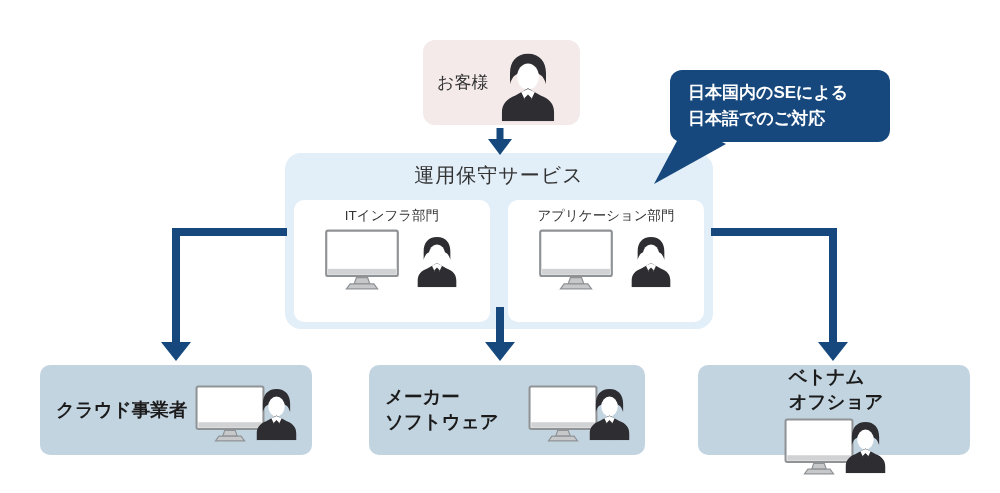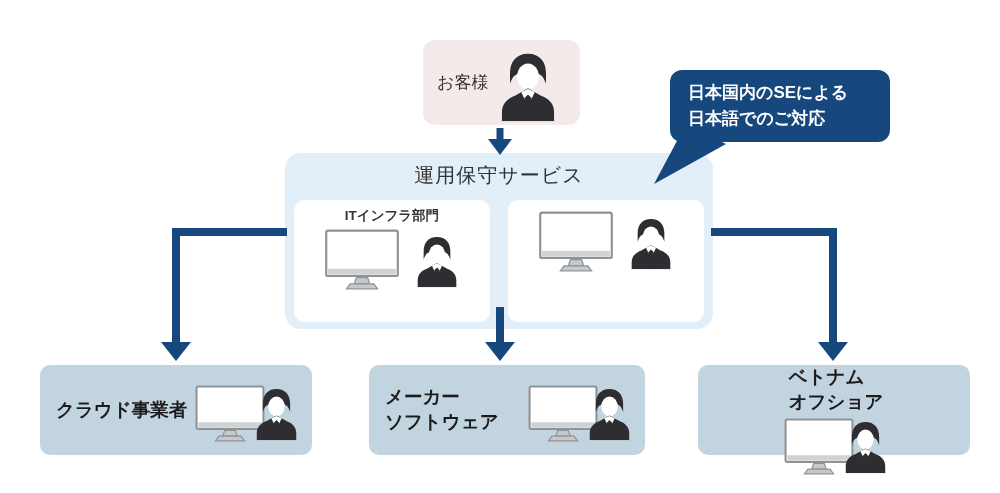--- a/index.html
+++ b/index.html
@@ -29,21 +29,21 @@
   }
   .service-title{
     text-align:center;margin-top:9px;font-size:20px;font-weight:500;
     letter-spacing:1px;color:var(--text-dark,#333);white-space:nowrap;
   }
   .depts{position:absolute;left:9px;right:9px;top:47px;bottom:7px;display:flex;gap:18px;}
   .dept{
     flex:1;background:var(--dept-bg,#fff);border-radius:10px;
     display:flex;flex-direction:column;align-items:center;padding-top:7px;box-sizing:border-box;
   }
-  .dept-label{font-size:13.5px;font-weight:700;color:var(--text-dark,#333);white-space:nowrap;}
+  .dept-label{font-size:13.5px;font-weight:400;color:var(--text-dark,#333);white-space:nowrap;}
   .dept-icons{display:flex;align-items:flex-end;gap:14px;margin-top:4px;}
   .dept .monitor-svg{width:76px;height:61px;}
   .dept .person-svg{width:46px;height:57px;}
 
   
   .callout{
     left:670px;top:70px;width:220px;height:72px;border-radius:12px;
     background:var(--accent-navy,#16487d);color:var(--callout-text,#fff);
     font-size:17px;font-weight:700;line-height:26px;
     padding:10px 12px 0 18px;z-index:5;white-space:nowrap;
@@ -121,20 +121,21 @@
         <div class="dept-icons">
           <svg class="monitor-svg" viewBox="0 0 120 98">
               <use href="#sym-monitor"></use>
             </svg>
           <svg class="person-svg" viewBox="0 0 100 112">
               <use href="#sym-person"></use>
             </svg>
         </div>
       </div>
       <div class="dept">
+        <div class="dept-label">アプリケーション部門</div>
         <div class="dept-icons">
           <svg class="monitor-svg" viewBox="0 0 120 98">
               <use href="#sym-monitor"></use>
             </svg>
           <svg class="person-svg" viewBox="0 0 100 112">
               <use href="#sym-person"></use>
             </svg>
         </div>
       </div>
     </div>

